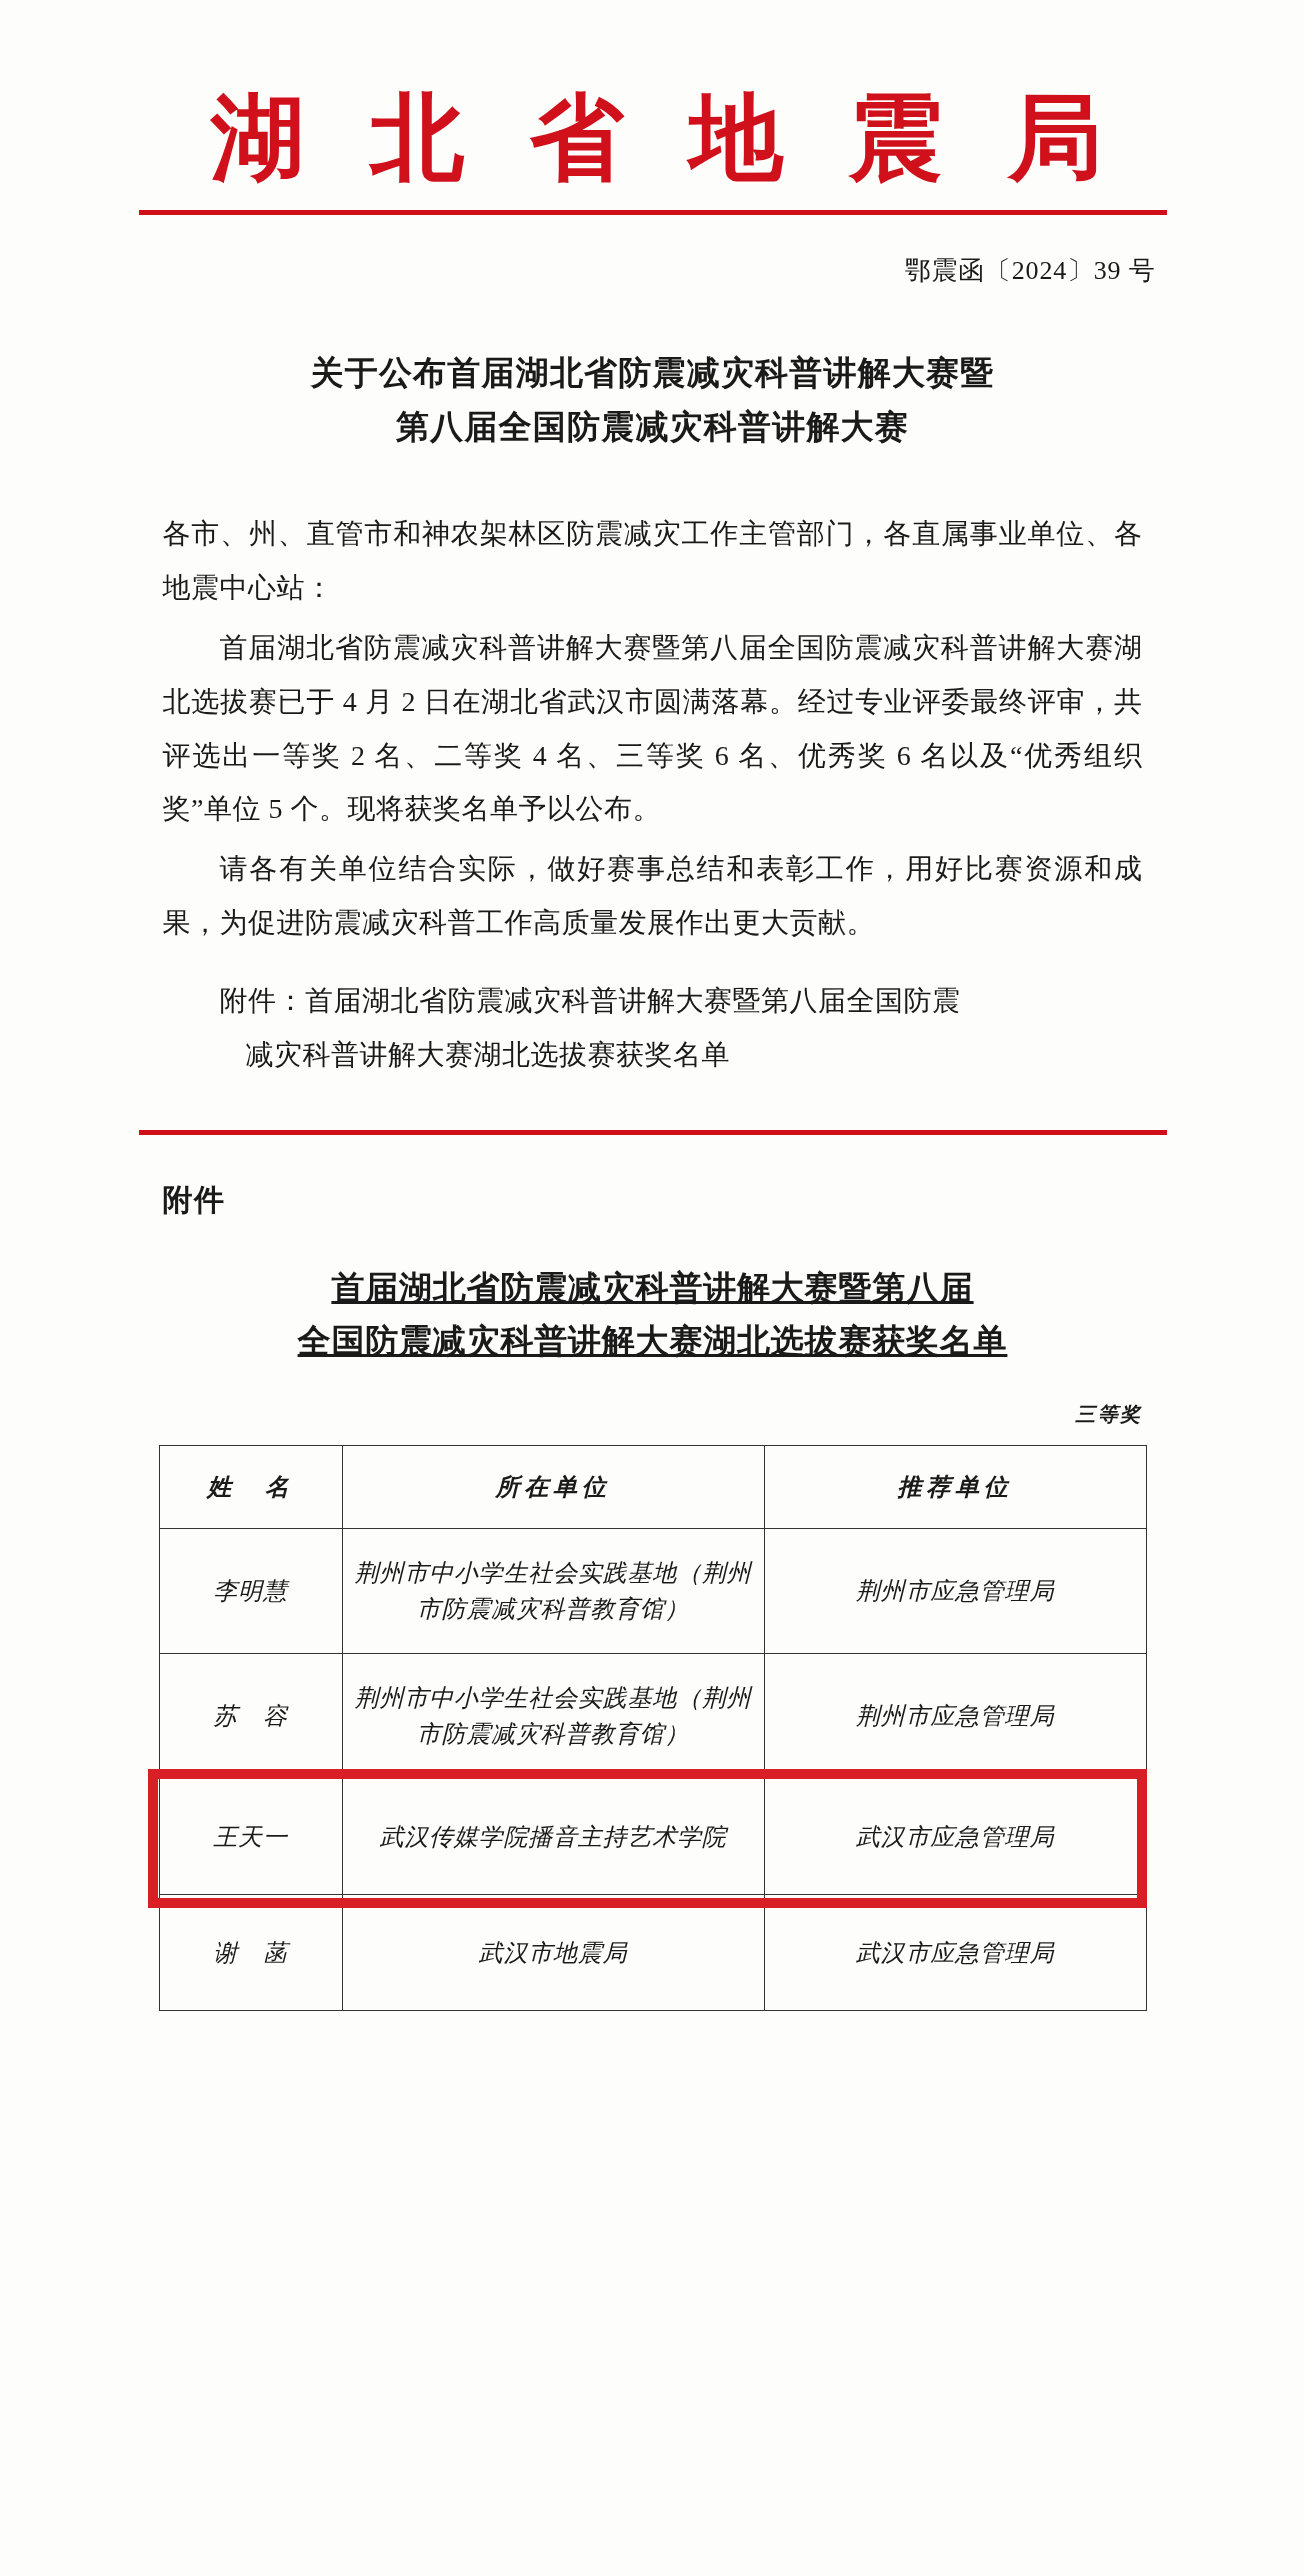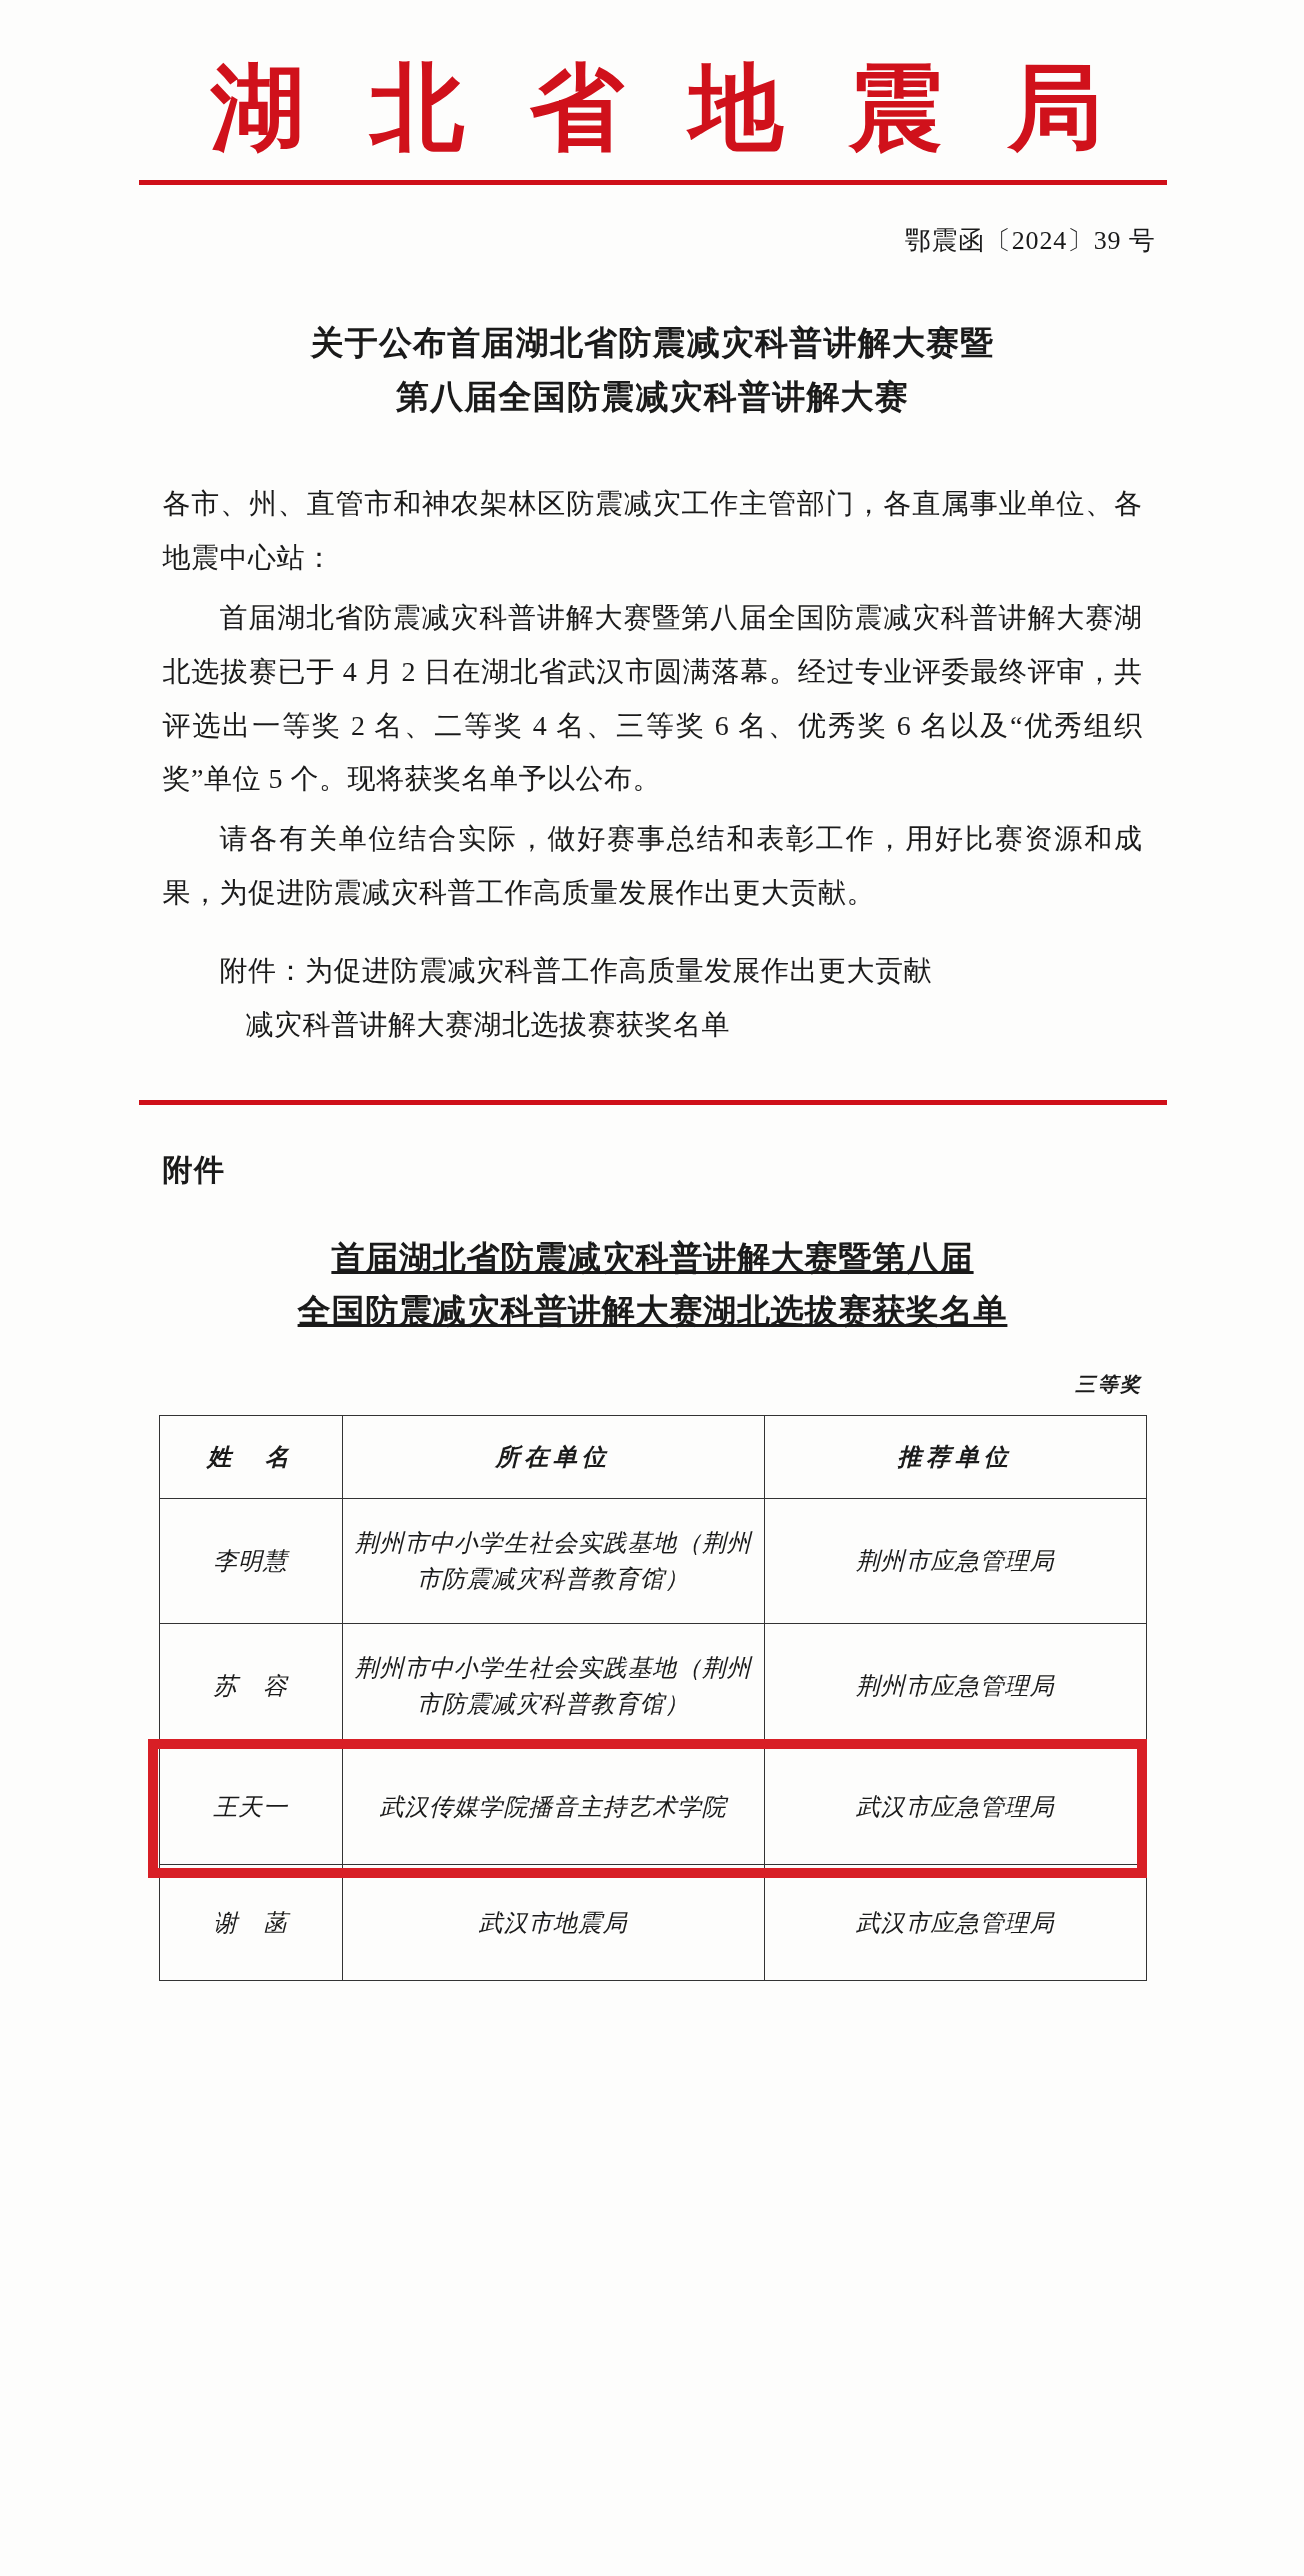--- a/index.html
+++ b/index.html
@@ -16,21 +16,21 @@
     position: relative;
   }
   .page {
     width: 1305px;
     height: 2576px;
     position: relative;
     background: #fdfdfc;
   }
   
   .letterhead {
-    padding-top: 59px;
+    padding-top: 89px;
     text-align: center;
   }
   .letterhead-title {
     color: #d0111b;
     font-size: 94px;
     font-weight: bold;
     letter-spacing: 21px;
     line-height: 1.05;
     font-family: "Liberation Serif", "DejaVu Serif", serif;
     text-indent: 21px;
@@ -183,21 +183,21 @@
   <div class="doc-title">
     <div>关于公布首届湖北省防震减灾科普讲解大赛暨</div>
     <div>第八届全国防震减灾科普讲解大赛</div>
   </div>
 
   <div class="body-wrap">
     <p class="para">各市、州、直管市和神农架林区防震减灾工作主管部门，各直属事业单位、各地震中心站：</p>
     <p class="para indent">首届湖北省防震减灾科普讲解大赛暨第八届全国防震减灾科普讲解大赛湖北选拔赛已于 4 月 2 日在湖北省武汉市圆满落幕。经过专业评委最终评审，共评选出一等奖 2 名、二等奖 4 名、三等奖 6 名、优秀奖 6 名以及“优秀组织奖”单位 5 个。现将获奖名单予以公布。</p>
     <p class="para indent">请各有关单位结合实际，做好赛事总结和表彰工作，用好比赛资源和成果，为促进防震减灾科普工作高质量发展作出更大贡献。</p>
     <div class="attach-line">
-      <span>附件：为促进防震减灾科普工作高质量发展作出更大贡献</span>
+      <span>附件：首届湖北省防震减灾科普讲解大赛暨第八届全国防震</span>
       <span class="second">减灾科普讲解大赛湖北选拔赛获奖名单</span>
     </div>
   </div>
 
   <div class="sep-rule"></div>
 
   <div class="attach-label">附件</div>
 
   <div class="attach-title">
     <div>首届湖北省防震减灾科普讲解大赛暨第八届</div>

